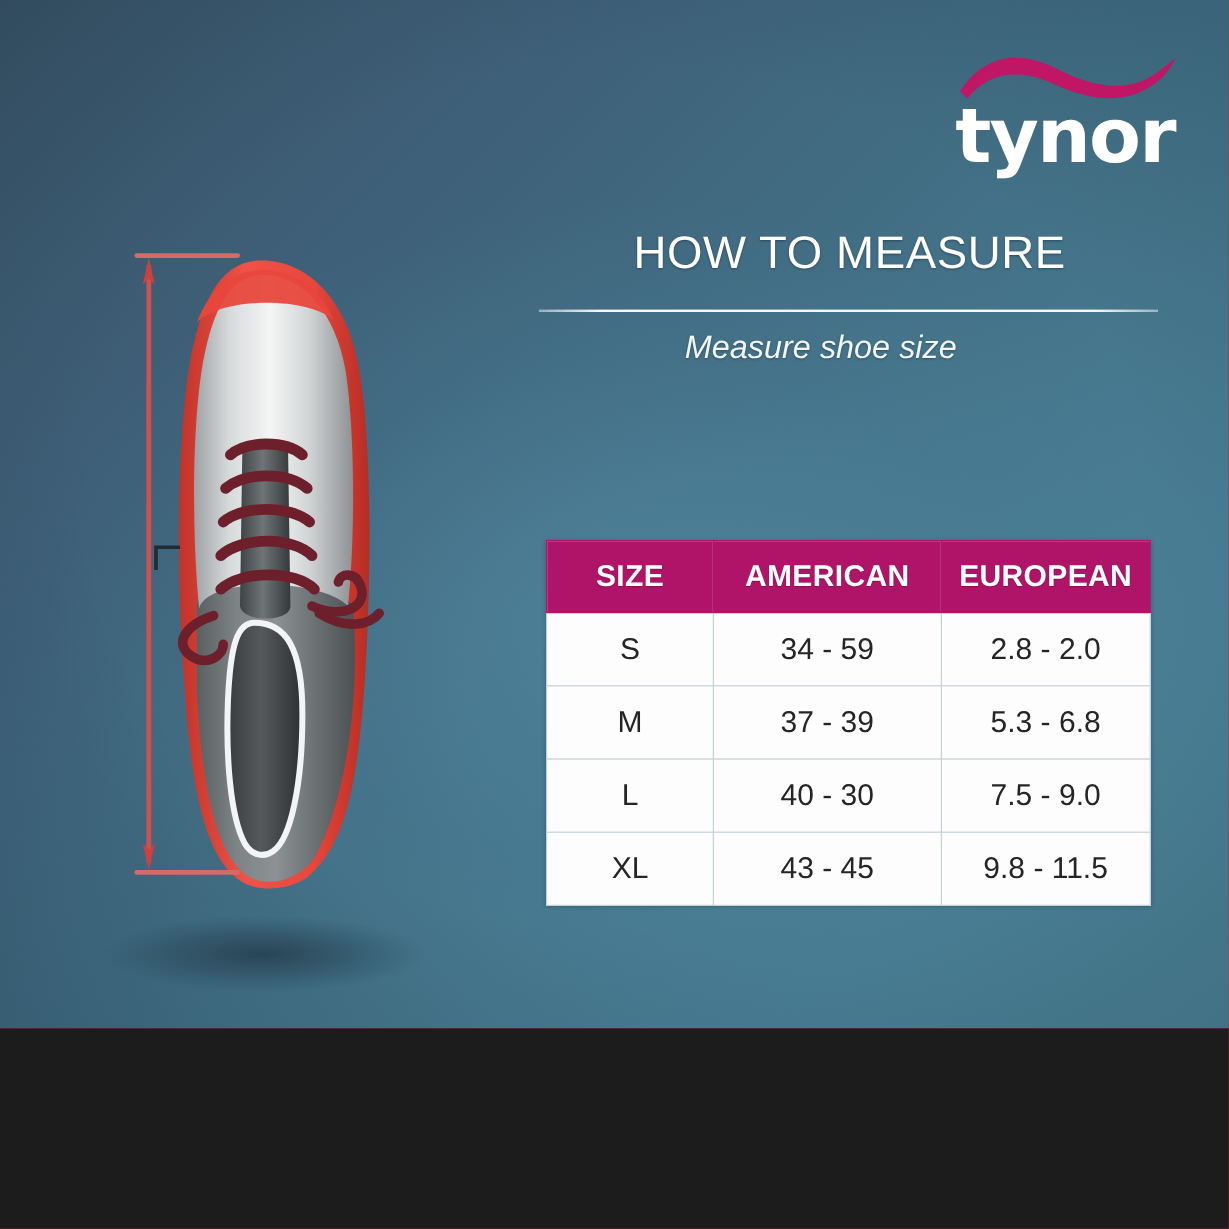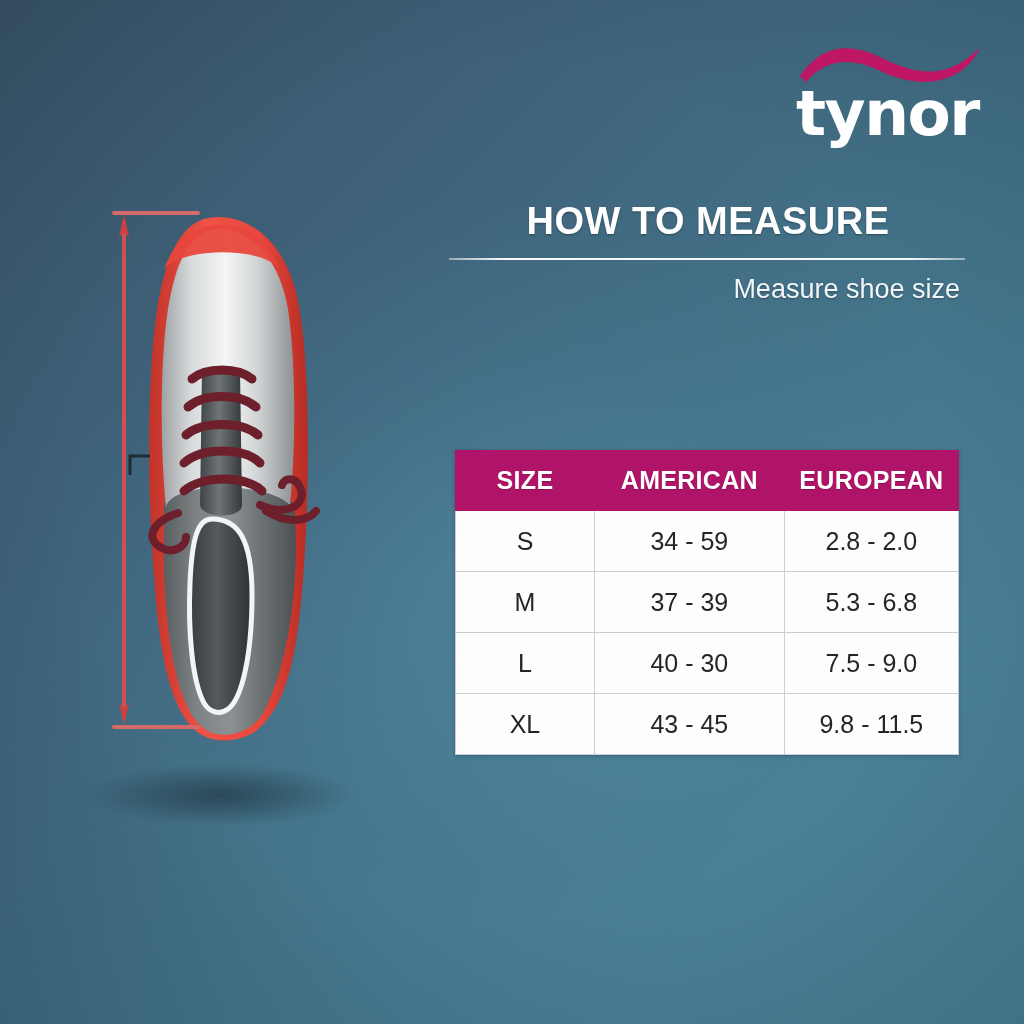--- a/index.html
+++ b/index.html
@@ -3,21 +3,21 @@
 <meta charset="utf-8">
 <style>
   html, body {
     margin: 0;
     padding: 0;
     background: #1c1c1c;
   }
   #page {
     position: relative;
     width: 1024px;
-    height: 1024px;
+    height: 857px;
     overflow: hidden;
     font-family: "Liberation Sans", sans-serif;
     background: #ef4444;
   }
   
   .bg-base {
     position: absolute;
     inset: 0;
     background: linear-gradient(135deg, #3a5468 0%, #3e6179 28%, #437288 55%, #4a8097 80%, #4d8599 100%);
   }
@@ -56,46 +56,47 @@
     left: 0;
     top: 0;
     width: 200px;
     height: 58px;
   }
 
   
   .title {
     position: absolute;
     left: 448px;
-    top: 200px;
+    top: 190px;
     width: 520px;
     text-align: center;
     font-size: 38px;
-    font-weight: bold;
+    font-weight: normal;
     color: #ffffff;
     letter-spacing: 0.5px;
     text-shadow: 0 1px 2px rgba(0,0,0,0.35);
   }
   .title-rule {
     position: absolute;
     left: 449px;
     top: 258px;
     width: 516px;
     height: 2px;
     background: linear-gradient(to right, rgba(255,255,255,0.45), rgba(255,255,255,0.95) 10%, rgba(255,255,255,0.95) 90%, rgba(255,255,255,0.45));
   }
   .subtitle {
     position: absolute;
-    left: 440px;
+    left: 424px;
     top: 274px;
     width: 520px;
-    text-align: right;
+    text-align: center;
     font-size: 27px;
     color: #f2f6f8;
     text-shadow: 0 1px 2px rgba(0,0,0,0.30);
+    font-style: italic;
   }
 
   
   .size-table {
     position: absolute;
     left: 455px;
     top: 450px;
     width: 504px;
     border-collapse: collapse;
     background: #ffffff;

